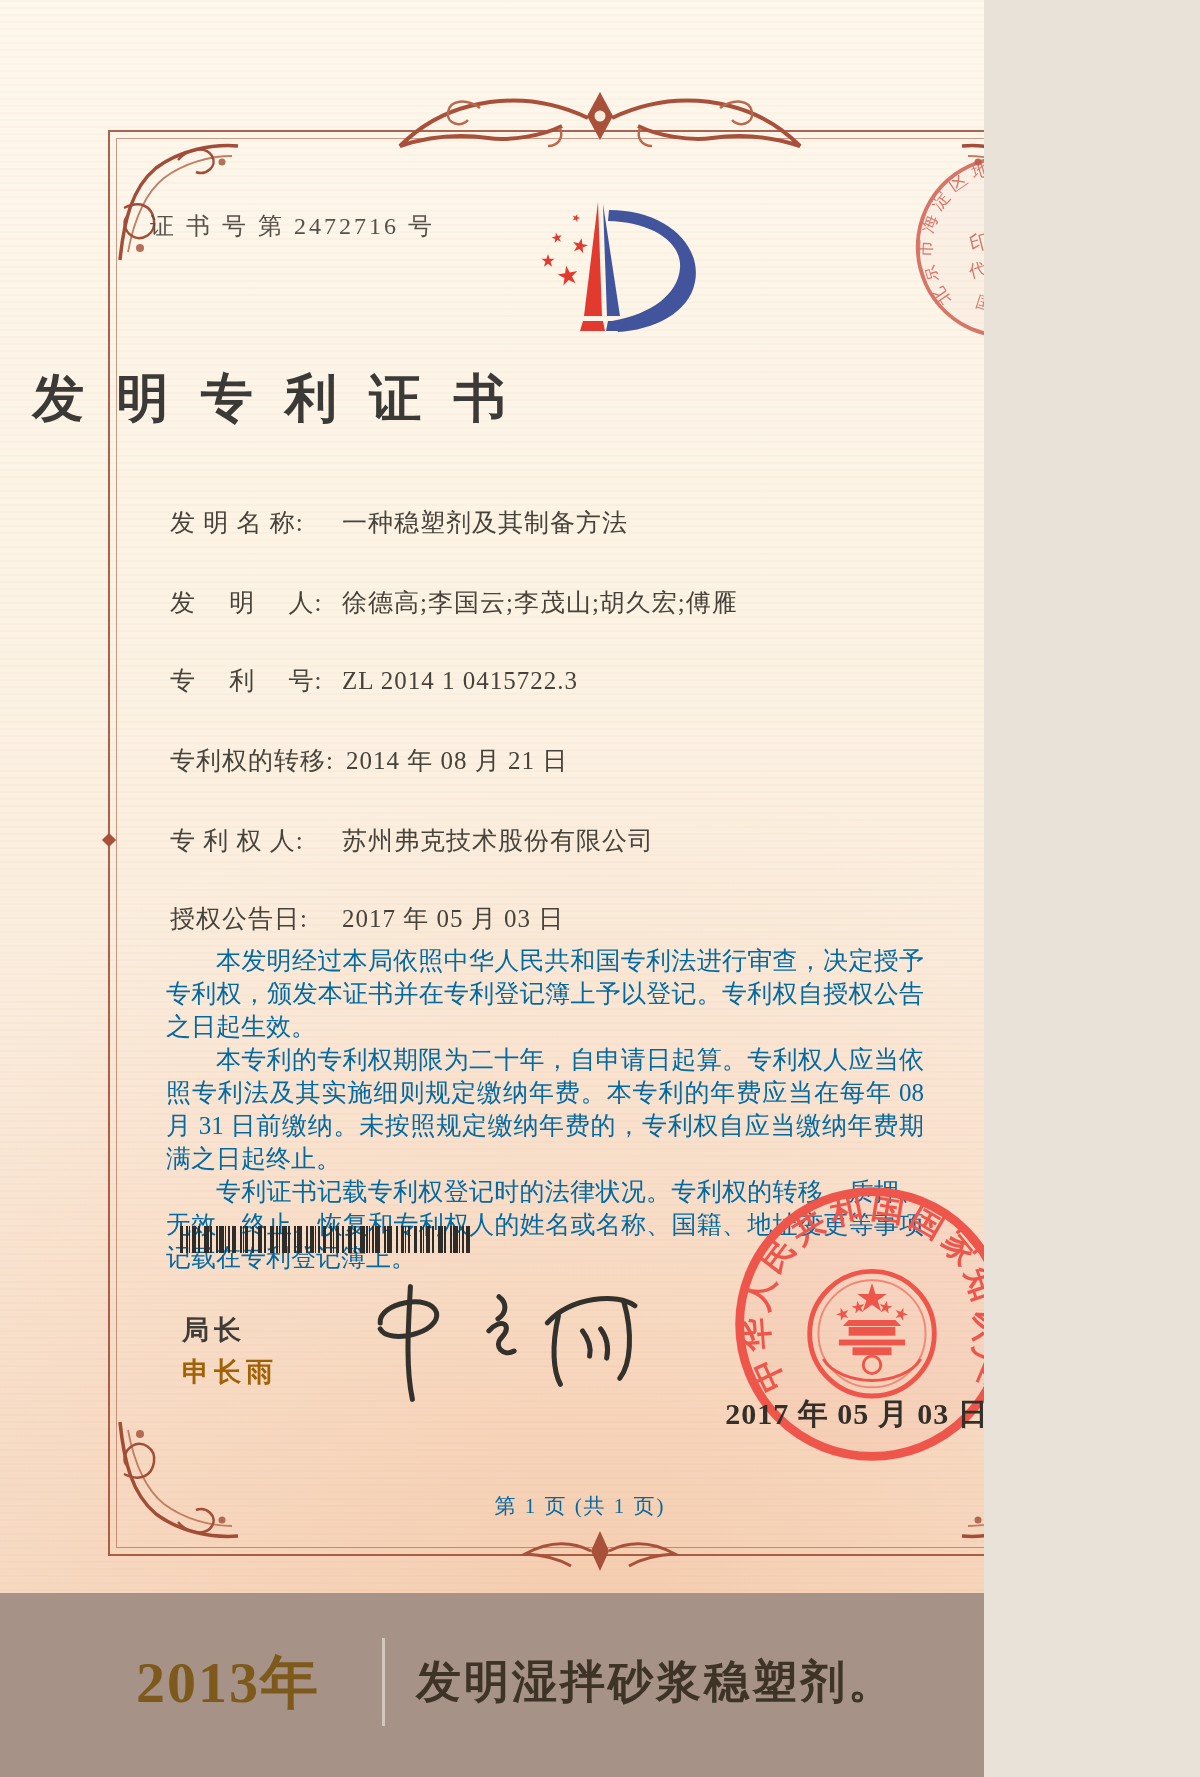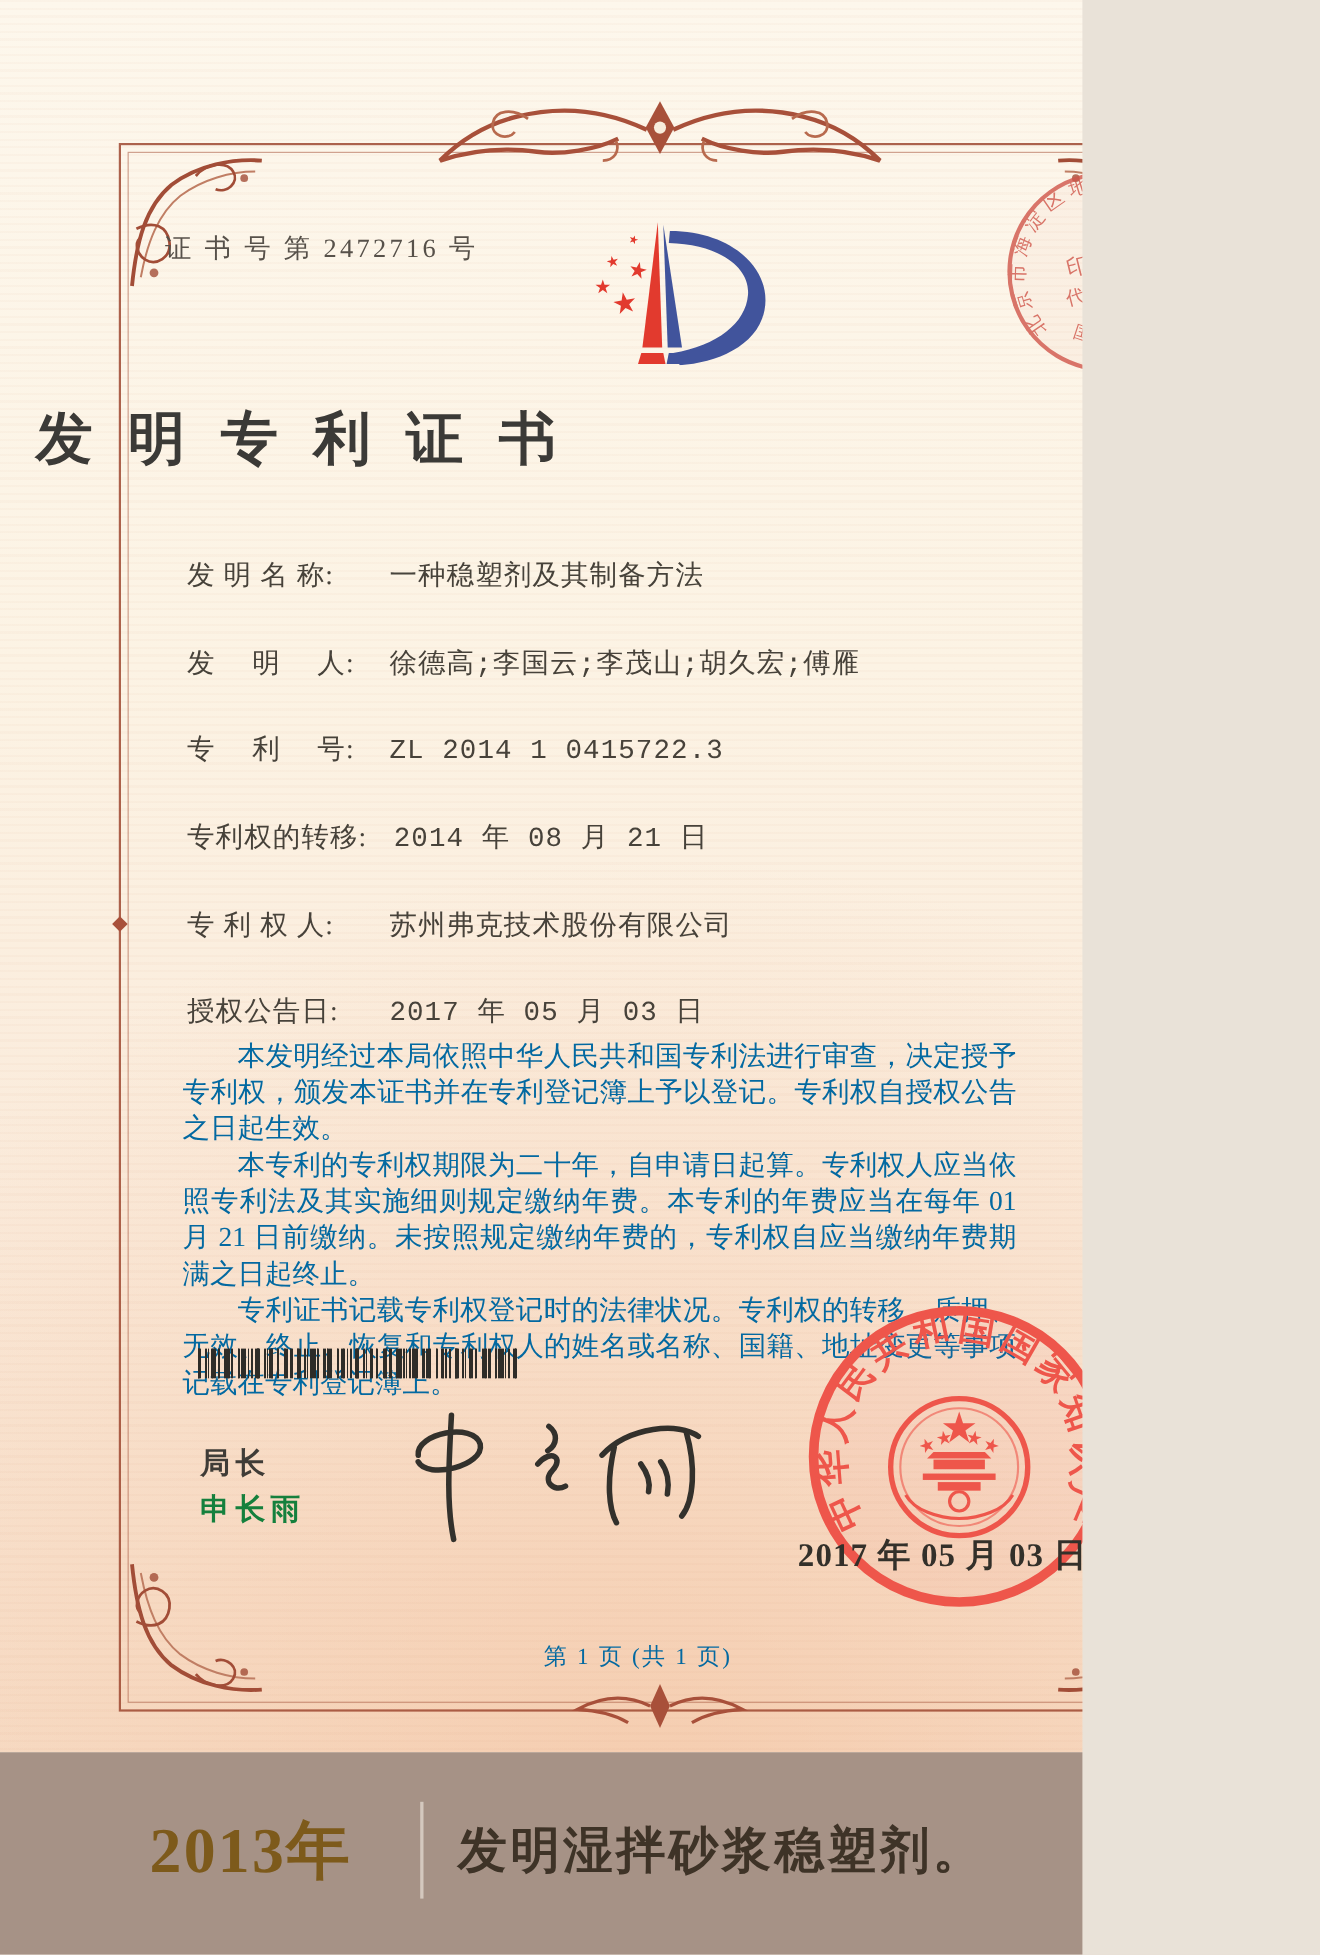--- a/index.html
+++ b/index.html
@@ -17,33 +17,33 @@
          border:2px solid rgba(158,72,48,.85);}
   .frame::before{content:"";position:absolute;inset:6px;border:1px solid rgba(170,92,66,.6);}
   .ornament{position:absolute;pointer-events:none;}
   
   .abs{position:absolute;}
   .cert-number{left:150px;top:210px;font-size:24px;color:#57514a;letter-spacing:3px;}
   .title{left:0;top:364px;width:1200px;font-size:52px;font-weight:bold;
          color:#3b3a37;letter-spacing:.62em;text-indent:.62em;}
   .field{left:170px;font-size:25px;color:#47423a;letter-spacing:1px;white-space:nowrap;}
   .field .lab{display:inline-block;min-width:160px;}
-  .field .val{margin-left:24px;font-family:Liberation Mono, monospace;}
+  .field .val{margin-left:12px;}
   .body-text{left:166px;top:944px;width:758px;font-size:25px;line-height:33px;
              color:#0369a1;text-align:justify;}
   .body-text p{margin:0;text-indent:2em;}
   .barcode{left:180px;top:1226px;width:292px;height:27px;
     background:
       repeating-linear-gradient(90deg,#2e2c28 0 2px,rgba(0,0,0,0) 2px 6px),
       repeating-linear-gradient(90deg,#2e2c28 0 1px,rgba(0,0,0,0) 1px 9px),
       repeating-linear-gradient(90deg,#2e2c28 0 3px,rgba(0,0,0,0) 3px 13px);}
   .director-role{left:182px;top:1312px;font-size:27px;font-weight:bold;
      font-family:"Liberation Sans","DejaVu Sans",sans-serif;color:#3f3c37;letter-spacing:5px;}
   .director-name{left:182px;top:1354px;font-size:27px;font-weight:bold;
-     font-family:"Liberation Sans","DejaVu Sans",sans-serif;color:#15803d;letter-spacing:5px;}
+     font-family:"Liberation Sans","DejaVu Sans",sans-serif;color:#a16207;letter-spacing:5px;}
   .signature{left:350px;top:1270px;width:302px;height:142px;}
   .seal{left:726px;top:1178px;width:292px;height:292px;}
   .seal-date{left:712px;top:1394px;width:290px;text-align:center;font-size:30px;
              font-weight:bold;color:#33302a;letter-spacing:1px;}
   .tax-stamp{left:912px;top:152px;width:190px;height:190px;transform:rotate(-14deg);opacity:.8;}
   .page-footer{left:0;top:1492px;width:1160px;text-align:center;font-size:21px;
                color:#0369a1;letter-spacing:2px;}
   
   .band{position:absolute;left:0;top:1593px;width:1200px;height:184px;background:#a69286;
         font-family:"Liberation Sans","DejaVu Sans",sans-serif;}
@@ -180,21 +180,21 @@
   </div>
   <div class="abs field" style="top:824px">
     <span class="lab">专 利 权 人:</span><span class="val">苏州弗克技术股份有限公司</span>
   </div>
   <div class="abs field" style="top:902px">
     <span class="lab">授权公告日:</span><span class="val">2017 年 05 月 03 日</span>
   </div>
 
   <div class="abs body-text">
     <p>本发明经过本局依照中华人民共和国专利法进行审查，决定授予专利权，颁发本证书并在专利登记簿上予以登记。专利权自授权公告之日起生效。</p>
-    <p>本专利的专利权期限为二十年，自申请日起算。专利权人应当依照专利法及其实施细则规定缴纳年费。本专利的年费应当在每年 01 月 21 日前缴纳。未按照规定缴纳年费的，专利权自应当缴纳年费期满之日起终止。</p>
+    <p>本专利的专利权期限为二十年，自申请日起算。专利权人应当依照专利法及其实施细则规定缴纳年费。本专利的年费应当在每年 08 月 31 日前缴纳。未按照规定缴纳年费的，专利权自应当缴纳年费期满之日起终止。</p>
     <p>专利证书记载专利权登记时的法律状况。专利权的转移、质押、无效、终止、恢复和专利权人的姓名或名称、国籍、地址变更等事项记载在专利登记簿上。</p>
   </div>
 
   <div class="abs barcode"></div>
 
   <div class="abs director-role">局长</div>
   <div class="abs director-name">申长雨</div>
 
   <svg class="abs signature" viewBox="0 0 300 140">
     <g fill="none" stroke="#33312c" stroke-width="5" stroke-linecap="round">

